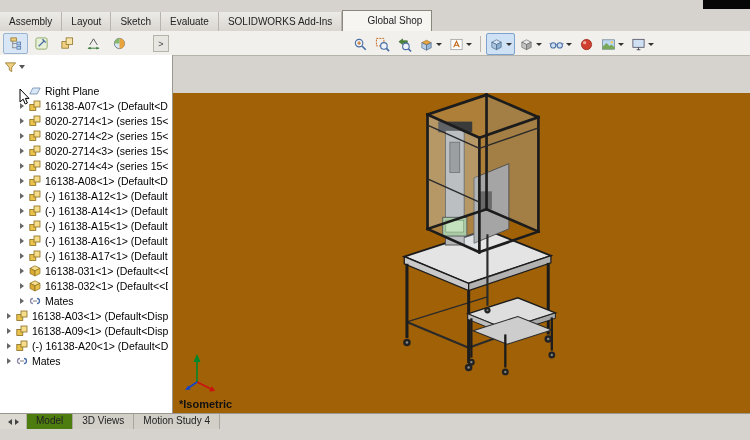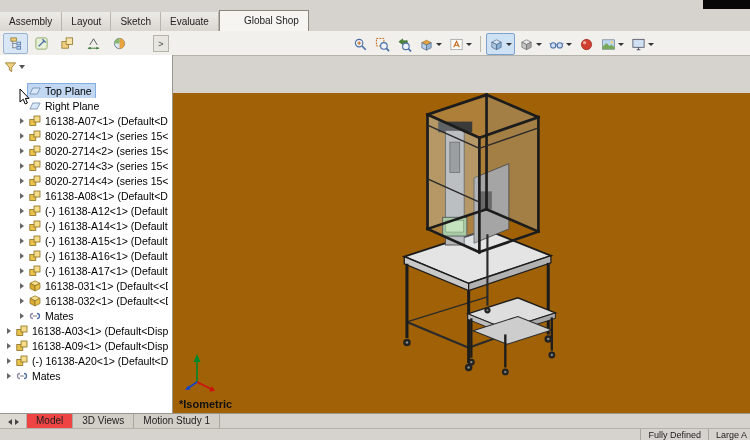--- a/index.html
+++ b/index.html
@@ -51,21 +51,21 @@
   .triad{position:absolute;left:8px;bottom:20px;width:40px;height:42px;}
   .view-label{position:absolute;left:6px;bottom:4px;font-size:11px;font-weight:bold;color:#111;}
 
   
   .bottom-tabs{position:absolute;left:0;bottom:11px;right:0;height:15px;background:#d6d3ce;border-top:1px solid #9a978f;display:flex;align-items:stretch;}
   .bt-nav{width:26px;display:flex;align-items:center;justify-content:center;gap:3px;border-right:1px solid #b5b2aa;background:#dcd9d3;}
   .tri-l{width:0;height:0;border-right:4px solid #444;border-top:3px solid transparent;border-bottom:3px solid transparent;}
   .tri-r{width:0;height:0;border-left:4px solid #444;border-top:3px solid transparent;border-bottom:3px solid transparent;}
   .b-tabs-wrap{display:flex;}
   .b-tab{padding:0 9px;font-size:10px;line-height:14px;color:#222;border-right:1px solid #a9a69e;background:#d2cfc8;white-space:nowrap;}
-  .b-tab.active{background:#ef4444;}
+  .b-tab.active{background:#4d7c0f;}
 
   
   .status-bar{position:absolute;left:0;bottom:0;right:0;height:11px;background:#d6d3ce;border-top:1px solid #b5b2aa;display:flex;justify-content:flex-end;align-items:center;font-size:9px;color:#222;}
   .status-cell{border-left:1px solid #a9a69e;padding:0 7px;height:100%;display:flex;align-items:center;white-space:nowrap;}
   .status-cell.last{width:34px;overflow:hidden;padding-right:0;}
 
   .cursor{position:absolute;left:19px;top:88px;z-index:50;pointer-events:none;}
 </style>
 </head>
 <body>
@@ -74,20 +74,21 @@
 
   <div class="top-strip">
     <div class="black-box"></div>
   </div>
 
   <div class="cmd-tabs">
       <div class="cmd-tab">Assembly</div>
       <div class="cmd-tab">Layout</div>
       <div class="cmd-tab">Sketch</div>
       <div class="cmd-tab">Evaluate</div>
+      <div class="cmd-tab">SOLIDWORKS Add-Ins</div>
       <div class="cmd-tab active">Global Shop</div>
     </div>
 
   <div class="toolbar">
     <div class="panel-tabs">
         <div class="ptab active">
           <span class="picon">
             <svg viewBox="0 0 16 16">
               <path d="M3,2 h6 v3.5 h-6 z" fill="#f0d080" stroke="#8a6d1f" stroke-width="0.8"></path>
               <path d="M5,5.5 v7.5 M5,8 h4 M5,12.5 h4" stroke="#777" fill="none" stroke-width="0.8"></path>
@@ -246,31 +247,20 @@
     <div class="left-panel">
       <div class="filter-row">
         <span class="funnel">
           <svg viewBox="0 0 14 14">
               <path d="M1.5,2 h11 l-4.2,5 v4.5 l-2.6,-1.8 v-2.7 z" fill="#f0d080" stroke="#8a6d1f" stroke-width="0.8"></path>
             </svg>
         </span>
         <span class="funnel-dd"></span>
       </div>
       <div class="tree">
-          <div class="tree-row lvl2 selected">
-            <span class="arrow"></span>
-            <span class="hl">
-              <span class="ticon">
-                <svg viewBox="0 0 14 12">
-                  <path d="M1,9.5 L4.5,2.5 L13,2.5 L9.5,9.5 Z" fill="#d8e8f8" stroke="#6b86a8" stroke-width="0.9"></path>
-                </svg>
-              </span>
-              <span class="tlabel">Top Plane</span>
-            </span>
-          </div>
           <div class="tree-row lvl2">
             <span class="arrow"></span>
             <span class="hl">
               <span class="ticon">
                 <svg viewBox="0 0 14 12">
                   <path d="M1,9.5 L4.5,2.5 L13,2.5 L9.5,9.5 Z" fill="#d8e8f8" stroke="#6b86a8" stroke-width="0.9"></path>
                 </svg>
               </span>
               <span class="tlabel">Right Plane</span>
             </span>
@@ -626,28 +616,24 @@
   </div>
 
   <div class="bottom-tabs">
     <div class="bt-nav">
       <span class="tri-l"></span>
       <span class="tri-r"></span>
     </div>
     <div class="b-tabs-wrap">
         <div class="b-tab active">Model</div>
         <div class="b-tab">3D Views</div>
-        <div class="b-tab">Motion Study 1</div>
+        <div class="b-tab">Motion Study 4</div>
       </div>
   </div>
 
-  <div class="status-bar">
-    <div class="status-cell">Fully Defined</div>
-    <div class="status-cell last">Large A</div>
-  </div>
 
   <div class="cursor">
     <svg viewBox="0 0 12 18" width="12" height="18">
         <path d="M1,1 L1,14 L4.2,11.2 L6.2,16 L8.4,15 L6.4,10.4 L10,10.4 Z" fill="#fff" stroke="#000" stroke-width="1"></path>
       </svg>
   </div>
 
 </div>
 
 </body></html>

